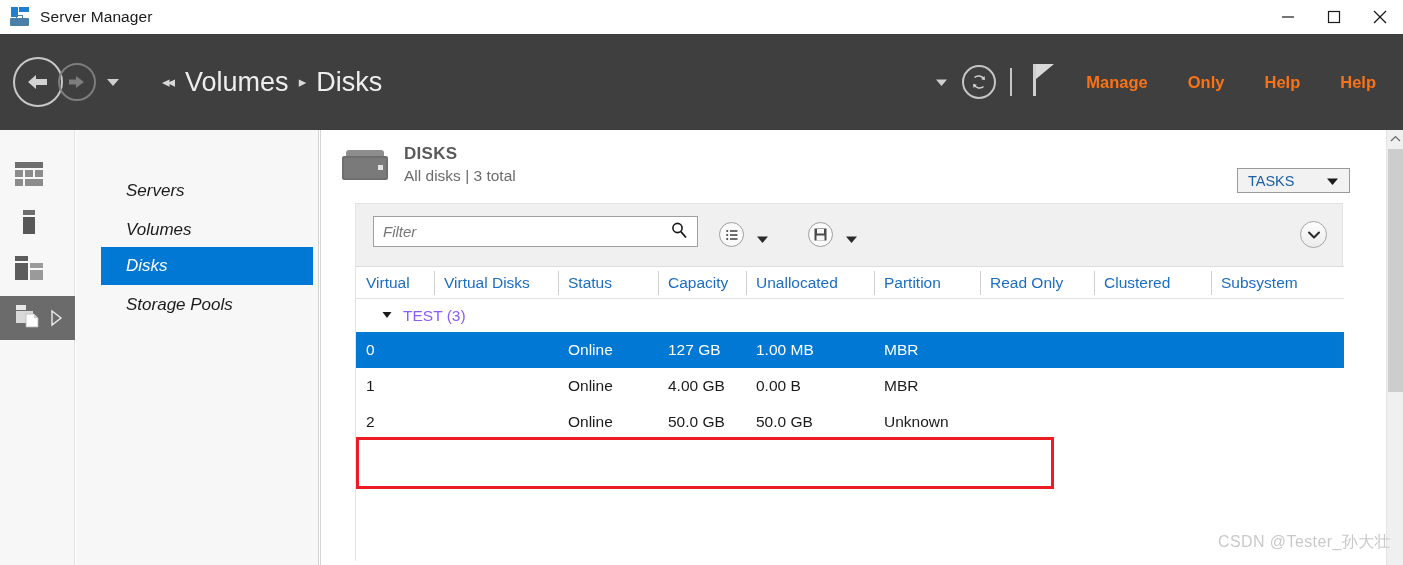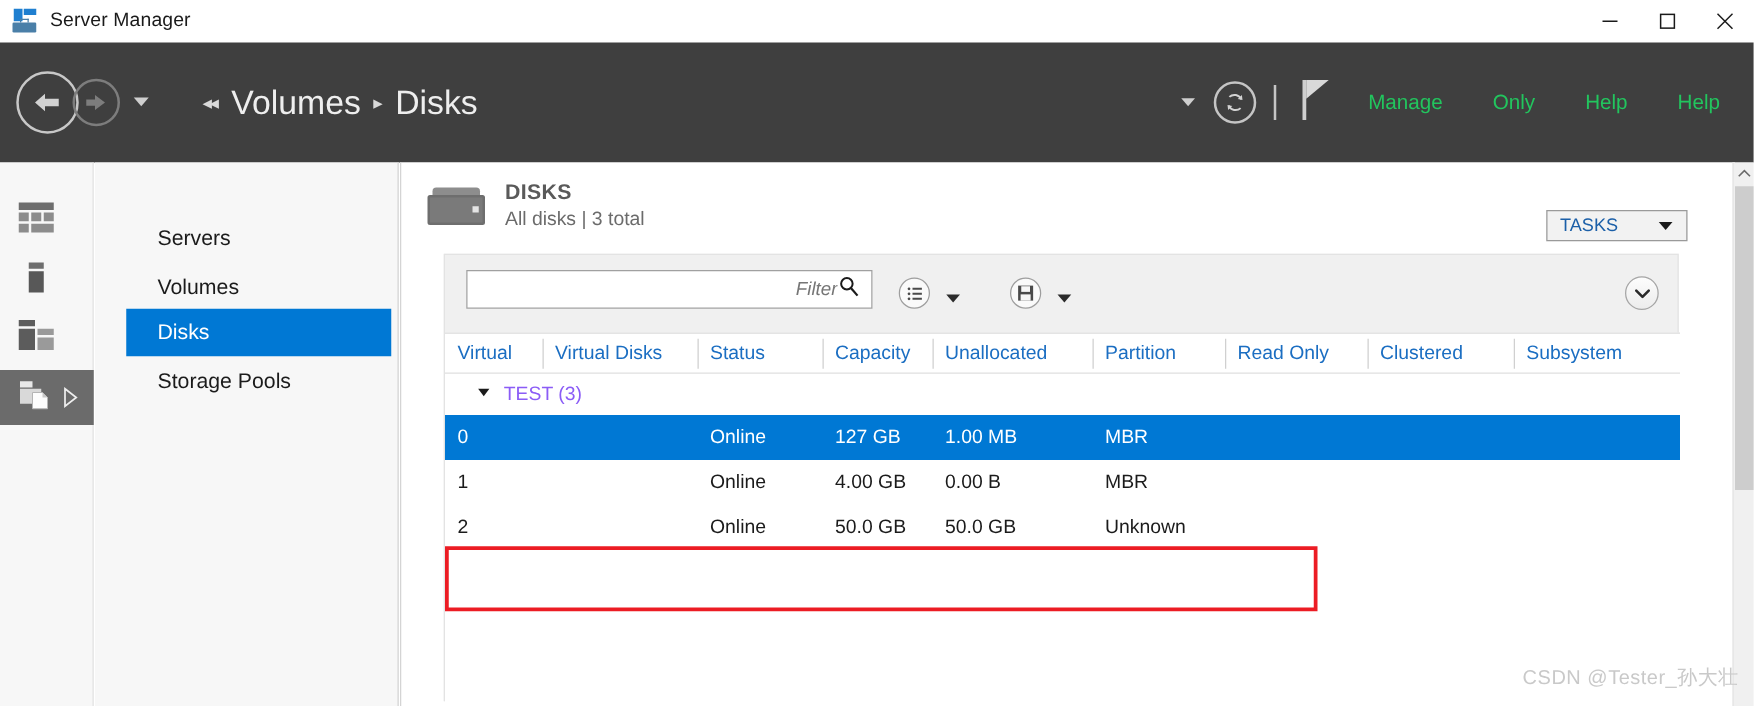--- a/index.html
+++ b/index.html
@@ -52,21 +52,21 @@
   .bc-item { font-size: 27px; font-weight: 300; color: #eeeeee; }
   .cmd-right { position: absolute; right: 0; top: 0; height: 96px; display: flex; align-items: center; }
   .caret-down-sm { margin-right: 14px; }
   .refresh-btn {
     width: 34px; height: 34px; border-radius: 50%; border: 2px solid #c5c5c5;
     display:flex; align-items:center; justify-content:center; margin-right: 14px;
   }
   .vbar { width:2px; height:28px; background:#c5c5c5; margin-right: 20px; }
   .flag-icon { margin-right: 28px; }
   .menuitem {
-    font-size: 16.5px; color: #22c55e; padding: 0 0; margin-right: 40px; font-weight: 400;
+    font-size: 16.5px; color: #f97316; padding: 0 0; margin-right: 40px; font-weight: 700;
   }
   .menuitem:last-child { margin-right: 27px; }
 
   
   .rail {
     position: absolute; left: 0; top: 130px; width: 75px; height: 435px; background: #f7f7f7;
     border-right: 1px solid #e2e2e2;
   }
   .rail-item { position: absolute; left: 0; width: 75px; height: 44px; display:flex; align-items:center; }
   .rail-item .glyph { margin-left: 14px; }
@@ -75,21 +75,21 @@
 
   
   .navpane {
     position: absolute; left: 76px; top: 130px; width: 243px; height: 435px;
     background: #f7f7f7; border-right: 1px solid #d4d4d4;
   }
   .navrow {
     position: absolute; left: 25px; width: 212px; height: 38px;
     display: flex; align-items: center; font-size: 17px; color: #1b1b1b;
   }
-  .navrow span { margin-left: 25px; }
+  .navrow span { margin-left: 25px; font-style: italic; }
   .navrow.active { background: #0078d4; left: 25px; }
   .navrow.active span { color: #ffffff; }
 
   
   .content {
     position: absolute; left: 320px; top: 130px; width: 1068px; height: 435px;
     background: #ffffff;
   }
   .disks-head { position: absolute; left: 20px; top: 14px; display: flex; align-items: flex-start; }
   .disk-icon { width: 50px; height: 32px; position: relative; margin-top: 4px; }
@@ -113,23 +113,22 @@
     position: absolute; left: 35px; top: 73px; width: 988px; height: 358px;
     background: #f0f0f0; border: 1px solid #e3e3e3;
   }
   .filterrow { position: absolute; left: 0; top: 0; width: 988px; height: 62px; }
   .filterbox {
     position: absolute; left: 17px; top: 12px; width: 325px; height: 31px;
     background: #ffffff; border: 1px solid #a0a0a0; display: flex; align-items: center;
   }
   .filterbox input {
     border: none; outline: none; flex: 1; font-size: 15px; color: #404040;
-    font-style: italic; padding-left: 19px; background: transparent;
+    font-style: italic; padding-left: 9px; background: transparent;
     font-family: "Liberation Sans", sans-serif;
-    text-align: right;
   }
   .filterbox input::placeholder { color: #767676; font-style: italic; opacity: 1; }
   .magnifier { margin-right: 9px; }
   .circ-btn {
     position: absolute; top: 18px; width: 25px; height: 25px; border-radius: 50%;
     border: 1px solid #9e9e9e; background: #fafafa; display:flex; align-items:center; justify-content:center;
   }
   .mini-caret { position: absolute; top: 26px; }
   .expand-circ {
     position: absolute; right: 17px; top: 17px; width: 27px; height: 27px; border-radius: 50%;

